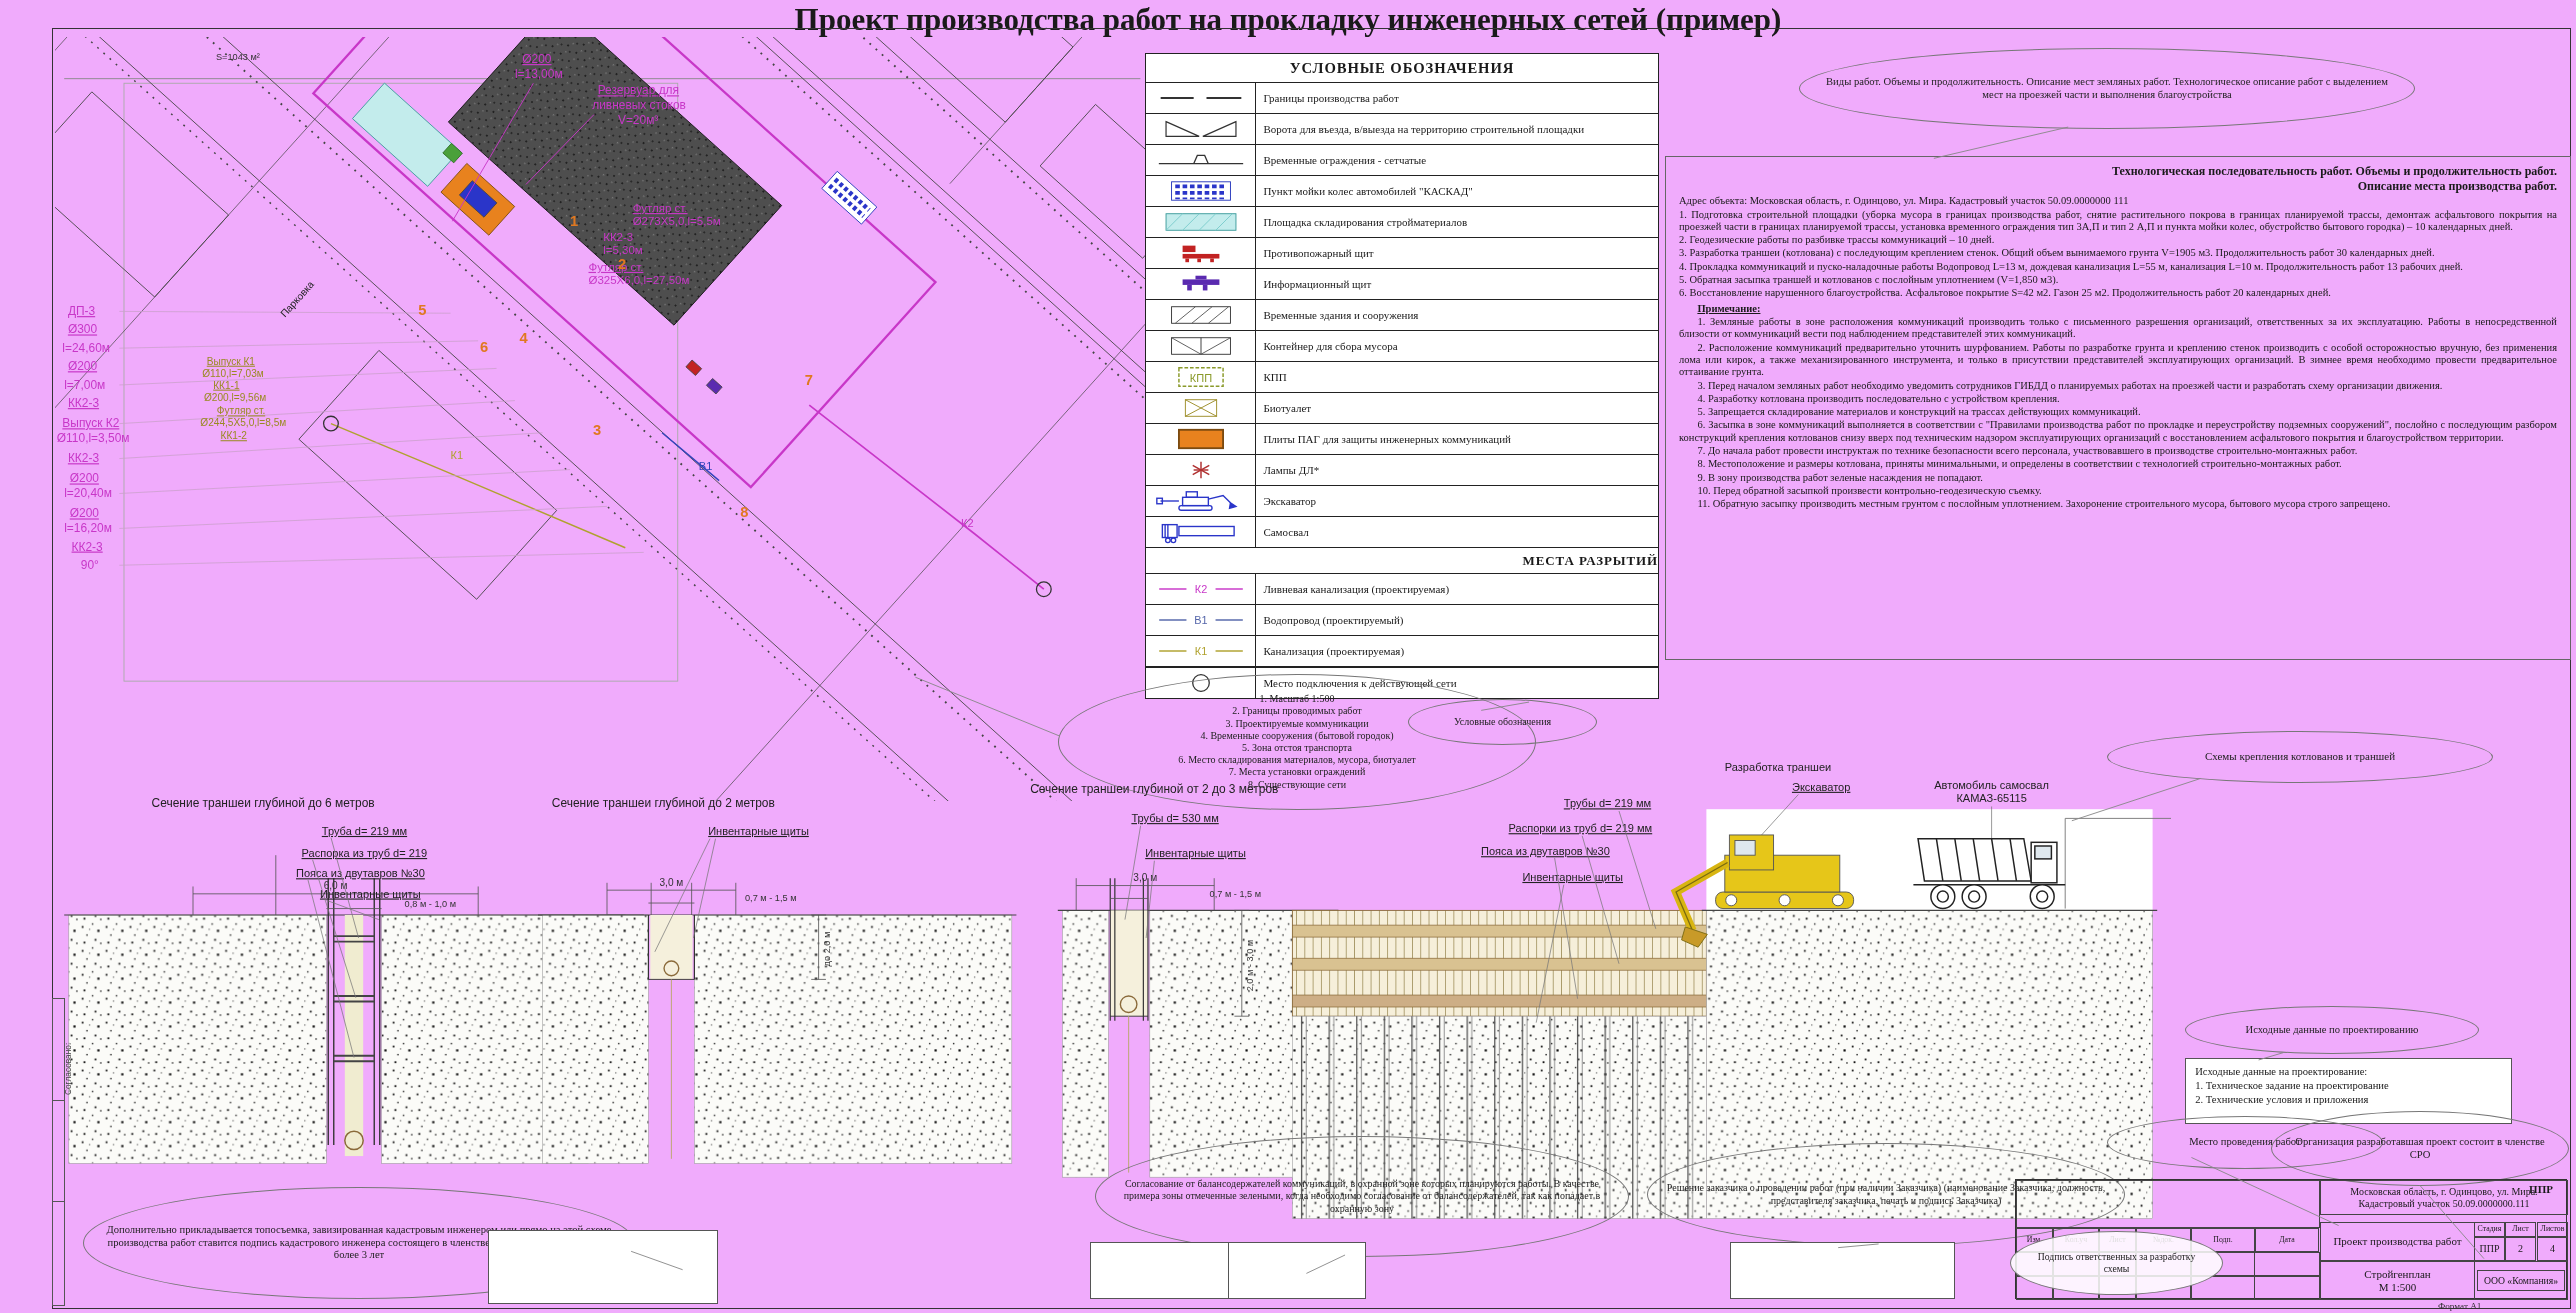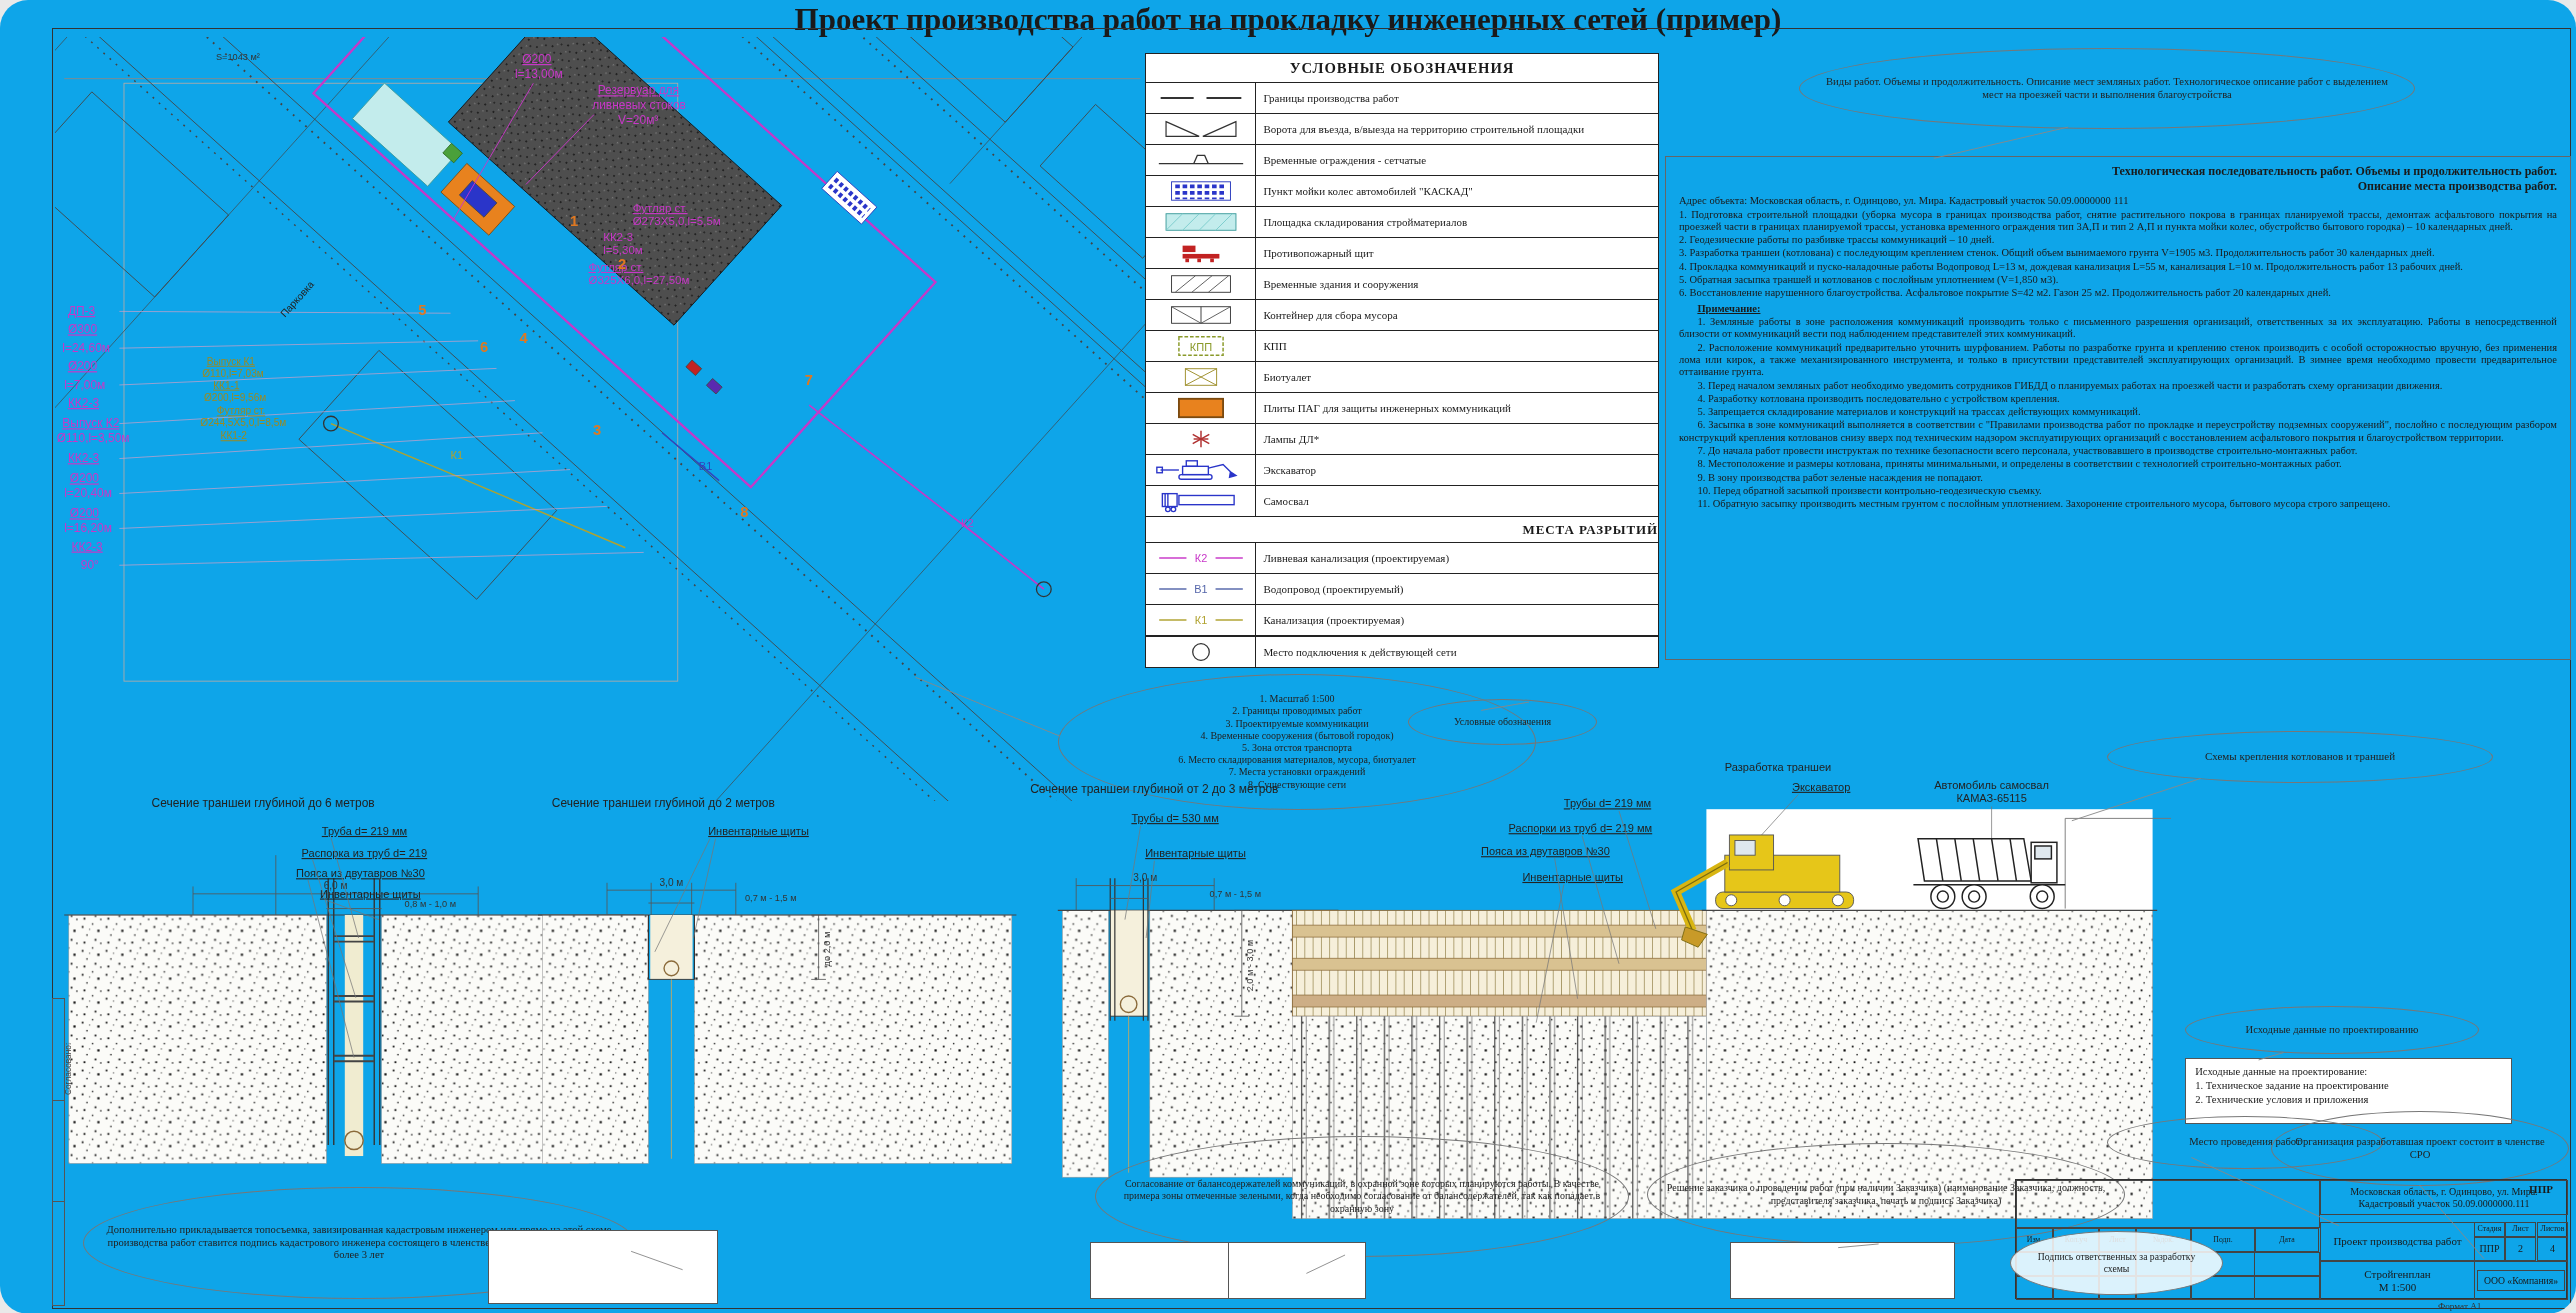--- a/index.html
+++ b/index.html
@@ -1,17 +1,17 @@
 <!DOCTYPE html>
 <html style="font-size:14.7px"><head>
 <meta charset="utf-8">
 <style>
   html,body{margin:0;padding:0;background:#e9e9e9;}
-  .sheet{position:relative;width:2576px;height:1314px;background:#0ea5e9;overflow:hidden;
-         font-family:"Liberation Serif",serif;color:#1a1a1a;border-radius:28px;}
+  .sheet{position:relative;width:2576px;height:1314px;background:#f0abfc;overflow:hidden;
+         font-family:"Liberation Serif",serif;color:#1a1a1a;}
   .abs{position:absolute;}
   .page-title{left:0;top:1.8px;width:2576px;text-align:center;font-size:31px;font-weight:bold;
               font-family:"Liberation Serif",serif;}
   .frame{left:52px;top:28px;width:2517px;height:1279px;border:1.8px solid #333;}
   
   .legend{left:1145px;top:53px;width:512px;background:#fff;border:1.8px solid #222;font-family:"Liberation Serif",serif;}
   .legend .ltitle{text-align:center;font-weight:bold;font-size:14.7px;padding:6.4px 0 4.6px;letter-spacing:0.9px;}
   .lrow{display:flex;border-top:1.4px solid #222;min-height:30px;align-items:stretch;}
   .lsym{width:109px;display:flex;align-items:center;justify-content:center;flex:0 0 109px;}
   .llab{border-left:1.4px solid #222;padding:3.7px 7.4px;font-size:11px;display:flex;align-items:center;}
@@ -226,20 +226,31 @@
             <rect x="33" y="19" width="4" height="4" fill="#c22222"></rect>
             <rect x="46" y="19" width="4" height="4" fill="#c22222"></rect>
             <rect x="60" y="19" width="4" height="4" fill="#c22222"></rect>
           </svg>
       </div>
       <div class="llab">Противопожарный щит</div>
     </div>
     <div class="lrow">
       <div class="lsym">
         <svg width="92" height="24" viewBox="0 0 100 26">
+            <rect x="30" y="8" width="40" height="6" fill="#5a2ab0"></rect>
+            <rect x="35" y="14" width="5" height="6" fill="#5a2ab0"></rect>
+            <rect x="52" y="14" width="5" height="6" fill="#5a2ab0"></rect>
+            <rect x="44" y="4" width="12" height="4" fill="#5a2ab0"></rect>
+          </svg>
+      </div>
+      <div class="llab">Информационный щит</div>
+    </div>
+    <div class="lrow">
+      <div class="lsym">
+        <svg width="92" height="24" viewBox="0 0 100 26">
             <rect x="18" y="4" width="64" height="18" fill="#fff" stroke="#333"></rect>
             <path d="M22 22 L44 4 M40 22 L62 4 M58 22 L80 4" stroke="#555" stroke-width="1"></path>
           </svg>
       </div>
       <div class="llab">Временные здания и сооружения</div>
     </div>
     <div class="lrow">
       <div class="lsym">
         <svg width="92" height="24" viewBox="0 0 100 26">
             <rect x="18" y="4" width="64" height="18" fill="#fff" stroke="#333"></rect>

